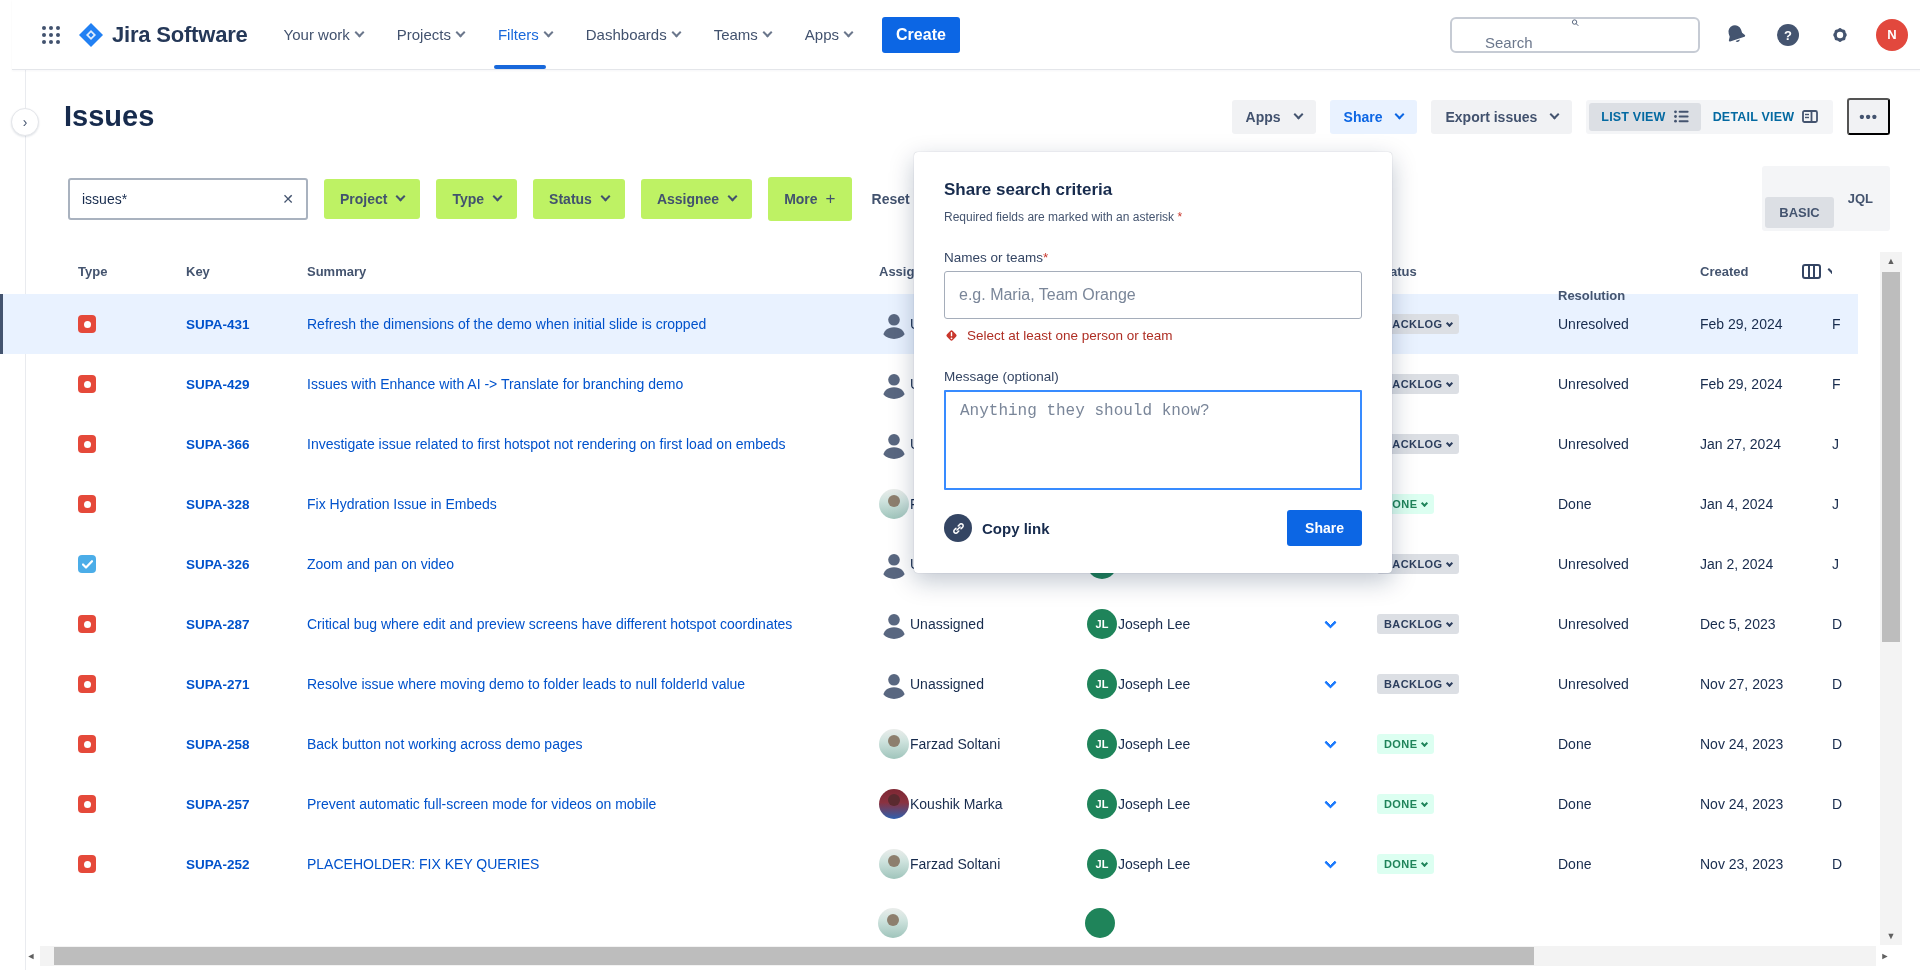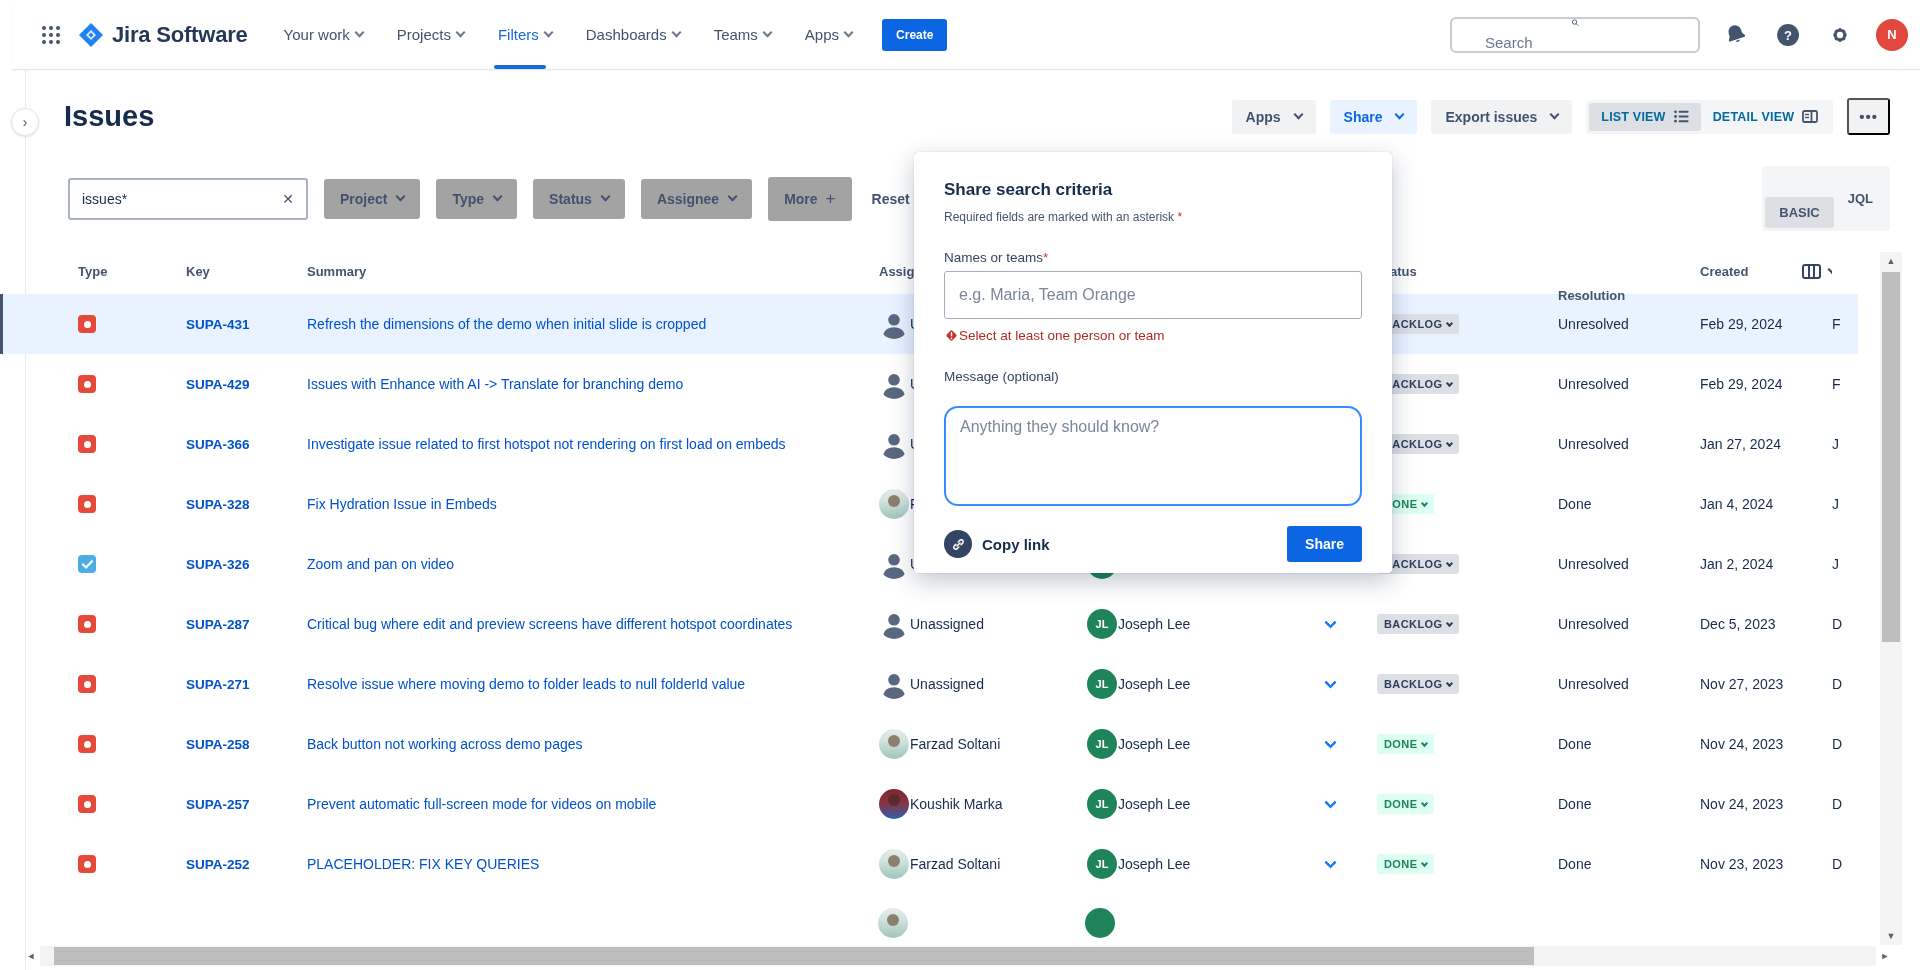--- a/index.html
+++ b/index.html
@@ -17,21 +17,21 @@
     border-bottom:1px solid #E4E6EA; box-shadow:0 1px 2px rgba(9,30,66,.04); display:flex; align-items:center; z-index:50; }
   .appgrid { width:34px; height:34px; margin-left:22px; display:flex; align-items:center; justify-content:center;
     border-radius:4px; cursor:pointer; }
   .logo { display:flex; align-items:center; gap:8px; margin-left:10px; }
   .logo-text { font-size:22px; font-weight:600; color:#253858; letter-spacing:-0.2px; }
   .navitems { display:flex; align-items:center; gap:34px; margin-left:36px; height:100%; }
   .navitem { display:flex; align-items:center; height:100%; font-size:15px; color:#42526E; cursor:pointer; position:relative; }
   .navitem .chev { color:#6B778C; }
   .navitem.active { color:#1868DB; }
   .navitem.active::after { content:""; position:absolute; left:-4px; right:6px; bottom:0; height:4px; background:#1868DB; border-radius:2px; }
-  .create-btn { margin-left:30px; background:#0C66E4; color:#fff; font-size:12px; font-weight:600;
+  .create-btn { margin-left:30px; background:#0C66E4; color:#fff; font-size:16px; font-weight:600;
     border:none; border-radius:3px; padding:9px 14px; cursor:pointer; }
   .nav-right { margin-left:auto; display:flex; align-items:center; gap:20px; margin-right:24px; }
   .nav-search { display:flex; align-items:center; gap:8px; width:250px; height:36px; border:2px solid #C6CBD4;
     border-radius:6px; padding:0 10px; color:#6B778C;flex-direction:column; }
   .nav-search input { border:none; outline:none; font-size:15px; width:180px; color:#172B4D; background:transparent; }
   .nav-search input::placeholder { color:#6B778C; }
   .icon-btn { width:32px; height:32px; display:flex; align-items:center; justify-content:center; cursor:pointer; }
   .avatar-n { width:32px; height:32px; border-radius:50%; background:#E2483D; color:#fff; font-size:13px;
     font-weight:700; display:flex; align-items:center; justify-content:center; cursor:pointer; }
 
@@ -57,21 +57,21 @@
   .more-dots { background:#F1F2F4; border-radius:3px; padding:8px 10px; font-size:15px; font-weight:700;
     color:#44546F; letter-spacing:1px; cursor:pointer; }
 
   
   .filter-row { position:absolute; left:68px; top:166px; right:30px; display:flex; align-items:center; gap:16px; }
   .filter-search { display:flex; align-items:center; width:240px; height:42px; border:2px solid #A9B2BF;
     border-radius:3px; padding:0 12px; }
   .filter-search input { border:none; outline:none; font-size:14px; width:180px; color:#172B4D; }
   .fclear { margin-left:auto; color:#44546F; font-size:14px; cursor:pointer; }
   .fbtn { display:inline-flex; align-items:center; font-size:14px; font-weight:600; color:#42526E;
-    background:#a3a3a3; border:none; border-radius:3px; padding:12px 16px; cursor:pointer; }
+    background:#bef264; border:none; border-radius:3px; padding:12px 16px; cursor:pointer; }
   .fbtn .chev { margin-left:10px; }
   .plus { font-size:17px; font-weight:400; margin-left:8px; position:relative; top:0px; }
   .reset-btn { background:none; border:none; font-size:14px; font-weight:600; color:#42526E; cursor:pointer; padding:12px 4px; }
   .mode-toggle { margin-left:auto; display:flex; align-items:center; background:#F4F5F7; border-radius:3px; padding:3px; }
   .mode-seg { font-size:13px; font-weight:700; color:#44546F; padding:8px 14px; border-radius:3px; cursor:pointer; }
   .mode-seg.sel { background:#DCDFE4;margin-top:28px; }
 
   
   .table-wrap { position:absolute; left:0; top:248px; width:1858px; height:697px; overflow:hidden; }
   .thead, .trow { display:grid; padding-left:62px;
@@ -128,23 +128,23 @@
   
   .popup { position:absolute; left:914px; top:152px; width:478px; height:421px; background:#fff; border-radius:4px;
     box-shadow:0 0 1px rgba(9,30,66,.31), 0 8px 24px rgba(9,30,66,.25); z-index:40; padding:28px 30px 24px 30px; }
   .popup h2 { font-size:17px; font-weight:600; color:#172B4D; }
   .req-note { font-size:12px; color:#44546F; margin-top:10px; }
   .req-star { color:#C9372C; }
   .field-label { font-size:13.5px; color:#344563; margin-top:26px; margin-bottom:6px; }
   .names-input { width:100%; height:48px; border:1.5px solid #A5ADBA; border-radius:3px; padding:0 14px;
     font-size:16px; color:#172B4D; outline:none; font-family:"Liberation Sans",sans-serif; }
   .names-input::placeholder, .msg-area::placeholder { color:#7A8699; }
-  .error-row { display:flex; align-items:center; margin-top:9px; font-size:13.5px; color:#AE2E24;text-align:right; }
-  .msg-area { width:100%; height:100px; border:2px solid #388BFF; border-radius:14px; padding:10px 14px;
-    font-size:16px; color:#172B4D; outline:none; resize:none; font-family:Liberation Sans, sans-serif;margin-top:16px; }
+  .error-row { display:flex; align-items:center; gap:8px; margin-top:9px; font-size:13.5px; color:#AE2E24;text-align:right; }
+  .msg-area { width:100%; height:100px; border:2px solid #388BFF; border-radius:1px; padding:10px 14px;
+    font-size:16px; color:#172B4D; outline:none; resize:none; font-family:Liberation Mono, monospace; }
   .popup-actions { display:flex; align-items:center; margin-top:16px; }
   .copy-link { display:flex; align-items:center; gap:10px; background:none; border:none; cursor:pointer;
     font-size:15px; font-weight:600; color:#172B4D; padding:0; font-family:"Liberation Sans",sans-serif;}
   .link-circle { width:28px; height:28px; border-radius:50%; background:#344563; display:flex; align-items:center; justify-content:center; }
   .share-submit { margin-left:auto; background:#0C66E4; color:#fff; border:none; border-radius:3px;
     font-size:14px; font-weight:600; padding:10px 18px; cursor:pointer; font-family:"Liberation Sans",sans-serif;}
 </style>
 </head>
 <body>
 

